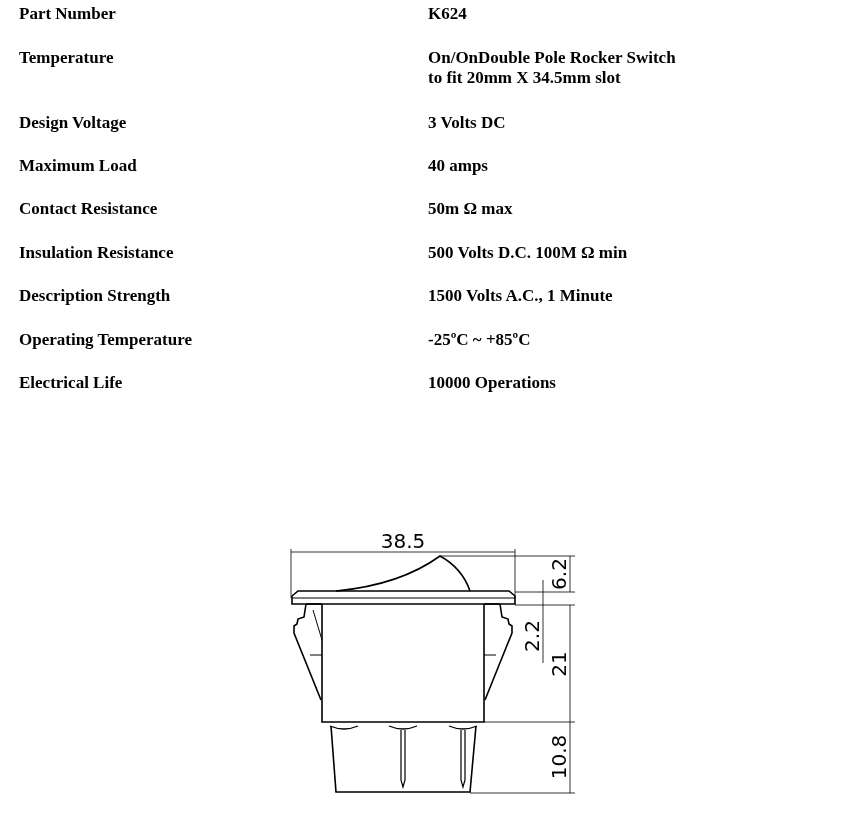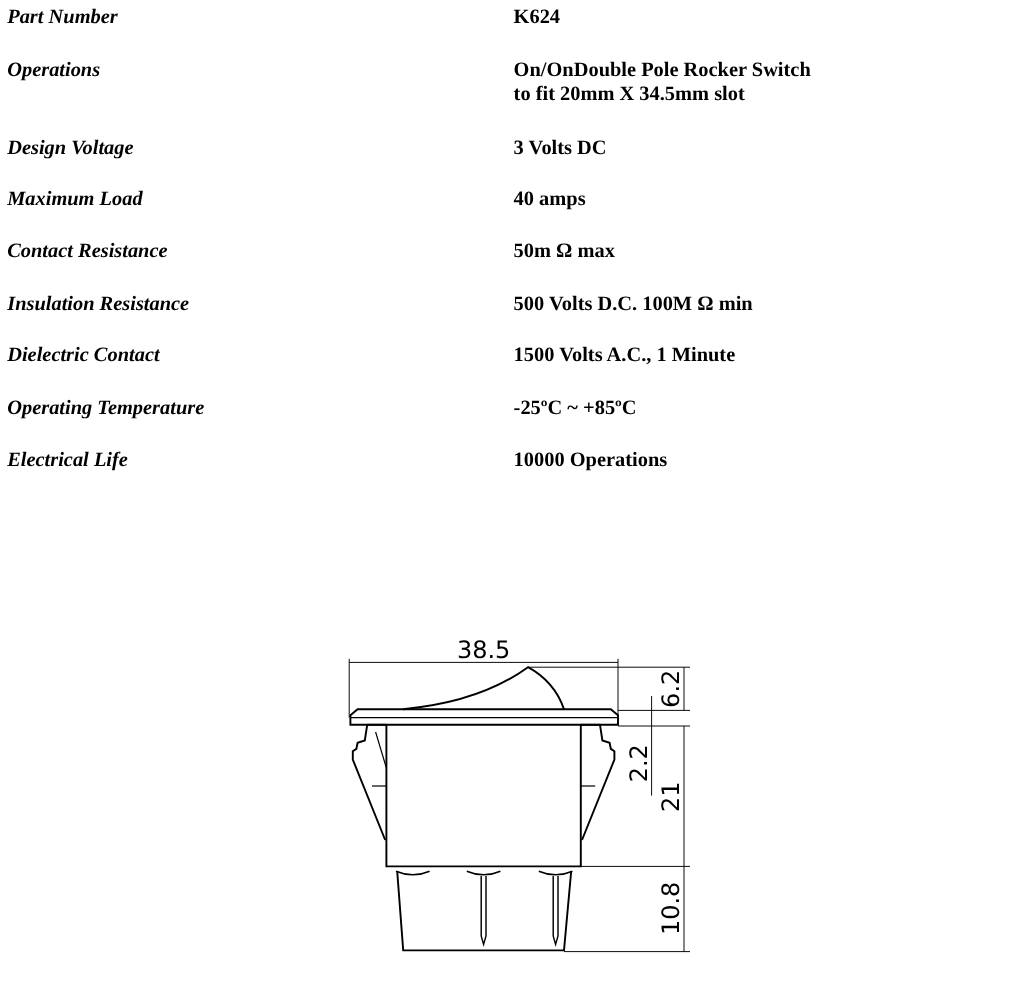--- a/index.html
+++ b/index.html
@@ -1,54 +1,54 @@
 <!DOCTYPE html>
 <html><head>
   <meta charset="utf-8">
   <style>
     html, body { margin: 0; padding: 0; background: #ffffff; }
     body { width: 844px; height: 823px; position: relative; overflow: hidden;
            font-family: "Liberation Serif", serif; color: #000; }
     .spec-row { position: absolute; left: 0; width: 844px; font-weight: bold; font-size: 17px; line-height: 20px; }
-    .spec-label { position: absolute; left: 6px; top: 0; white-space: nowrap; font-style: italic; }
+    .spec-label { position: absolute; left: 19px; top: 0; white-space: nowrap; }
     .spec-value { position: absolute; left: 428px; top: 0; white-space: nowrap; text-align: right; }
     .drawing { position: absolute; left: 270px; top: 520px; width: 320px; height: 290px; }
     .dim-text { font-family: "DejaVu Sans", sans-serif; font-size: 20px; font-weight: normal; }
   </style>
 </head>
 <body>
 
 <div>
   <div class="spec-row" style="top:4px">
     <span class="spec-label">Part Number</span>
     <span class="spec-value">K624</span>
   </div>
   <div class="spec-row" style="top:48px">
-    <span class="spec-label">Operations</span>
+    <span class="spec-label">Temperature</span>
     <span class="spec-value">On/OnDouble Pole Rocker Switch</span>
     <span class="spec-value" style="top:20px">to fit 20mm X 34.5mm slot</span>
   </div>
   <div class="spec-row" style="top:113px">
     <span class="spec-label">Design Voltage</span>
     <span class="spec-value">3 Volts DC</span>
   </div>
   <div class="spec-row" style="top:156px">
     <span class="spec-label">Maximum Load</span>
     <span class="spec-value">40 amps</span>
   </div>
   <div class="spec-row" style="top:199px">
     <span class="spec-label">Contact Resistance</span>
     <span class="spec-value">50m Ω max</span>
   </div>
   <div class="spec-row" style="top:243px">
     <span class="spec-label">Insulation Resistance</span>
     <span class="spec-value">500 Volts D.C. 100M Ω min</span>
   </div>
   <div class="spec-row" style="top:286px">
-    <span class="spec-label">Dielectric Contact</span>
+    <span class="spec-label">Description Strength</span>
     <span class="spec-value">1500 Volts A.C., 1 Minute</span>
   </div>
   <div class="spec-row" style="top:330px">
     <span class="spec-label">Operating Temperature</span>
     <span class="spec-value">-25ºC  ~  +85ºC</span>
   </div>
   <div class="spec-row" style="top:373px">
     <span class="spec-label">Electrical Life</span>
     <span class="spec-value">10000 Operations</span>
   </div>

